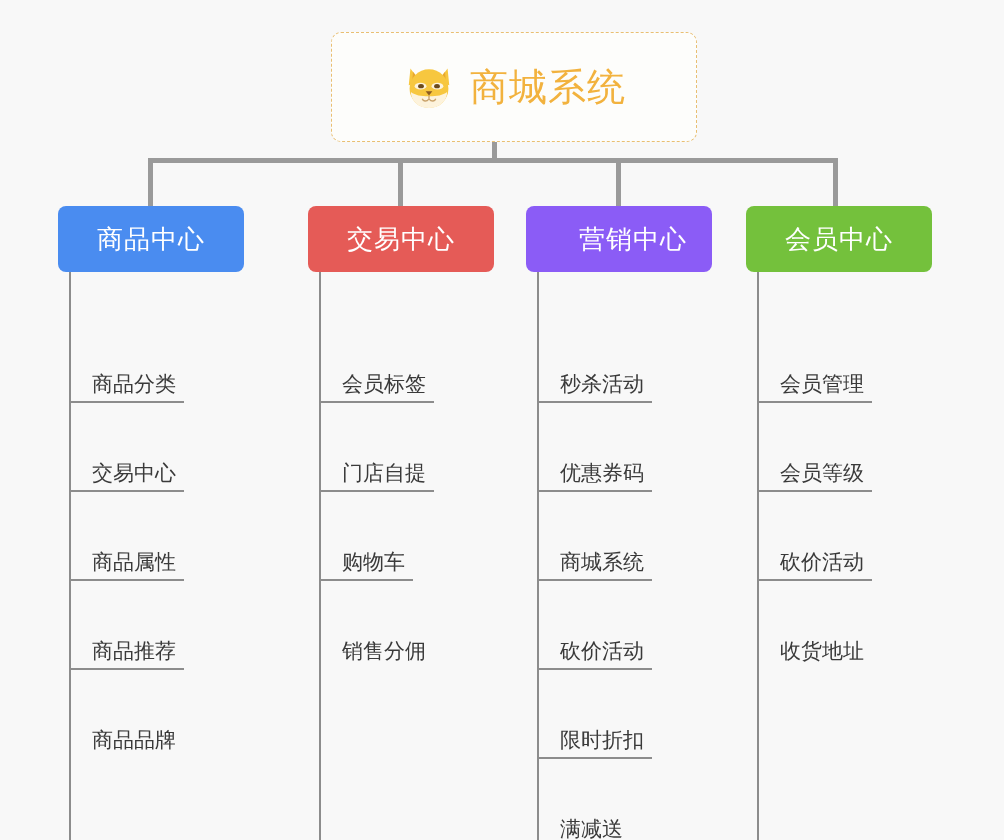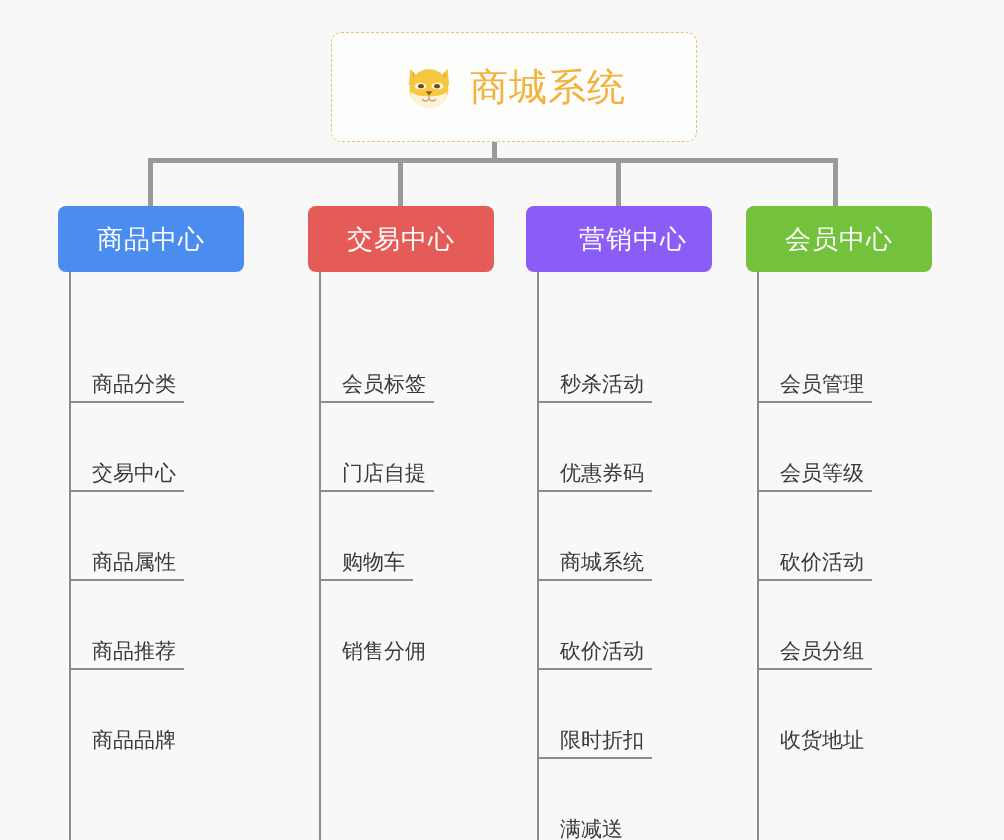--- a/index.html
+++ b/index.html
@@ -248,23 +248,19 @@
       </div>
       <div class="leaf">
         <span class="leaf-label">会员等级</span>
         <span class="leaf-underline" style="width: 115px;"></span>
       </div>
       <div class="leaf">
         <span class="leaf-label">砍价活动</span>
         <span class="leaf-underline" style="width: 115px;"></span>
       </div>
       <div class="leaf">
-        <span class="leaf-label">会员分组</span>
-        <span class="leaf-underline" style="width: 115px;"></span>
-      </div>
-      <div class="leaf">
         <span class="leaf-label">收货地址</span>
 
       </div>
     </div>
   </div>
 
 </div>
 
 </body></html>

